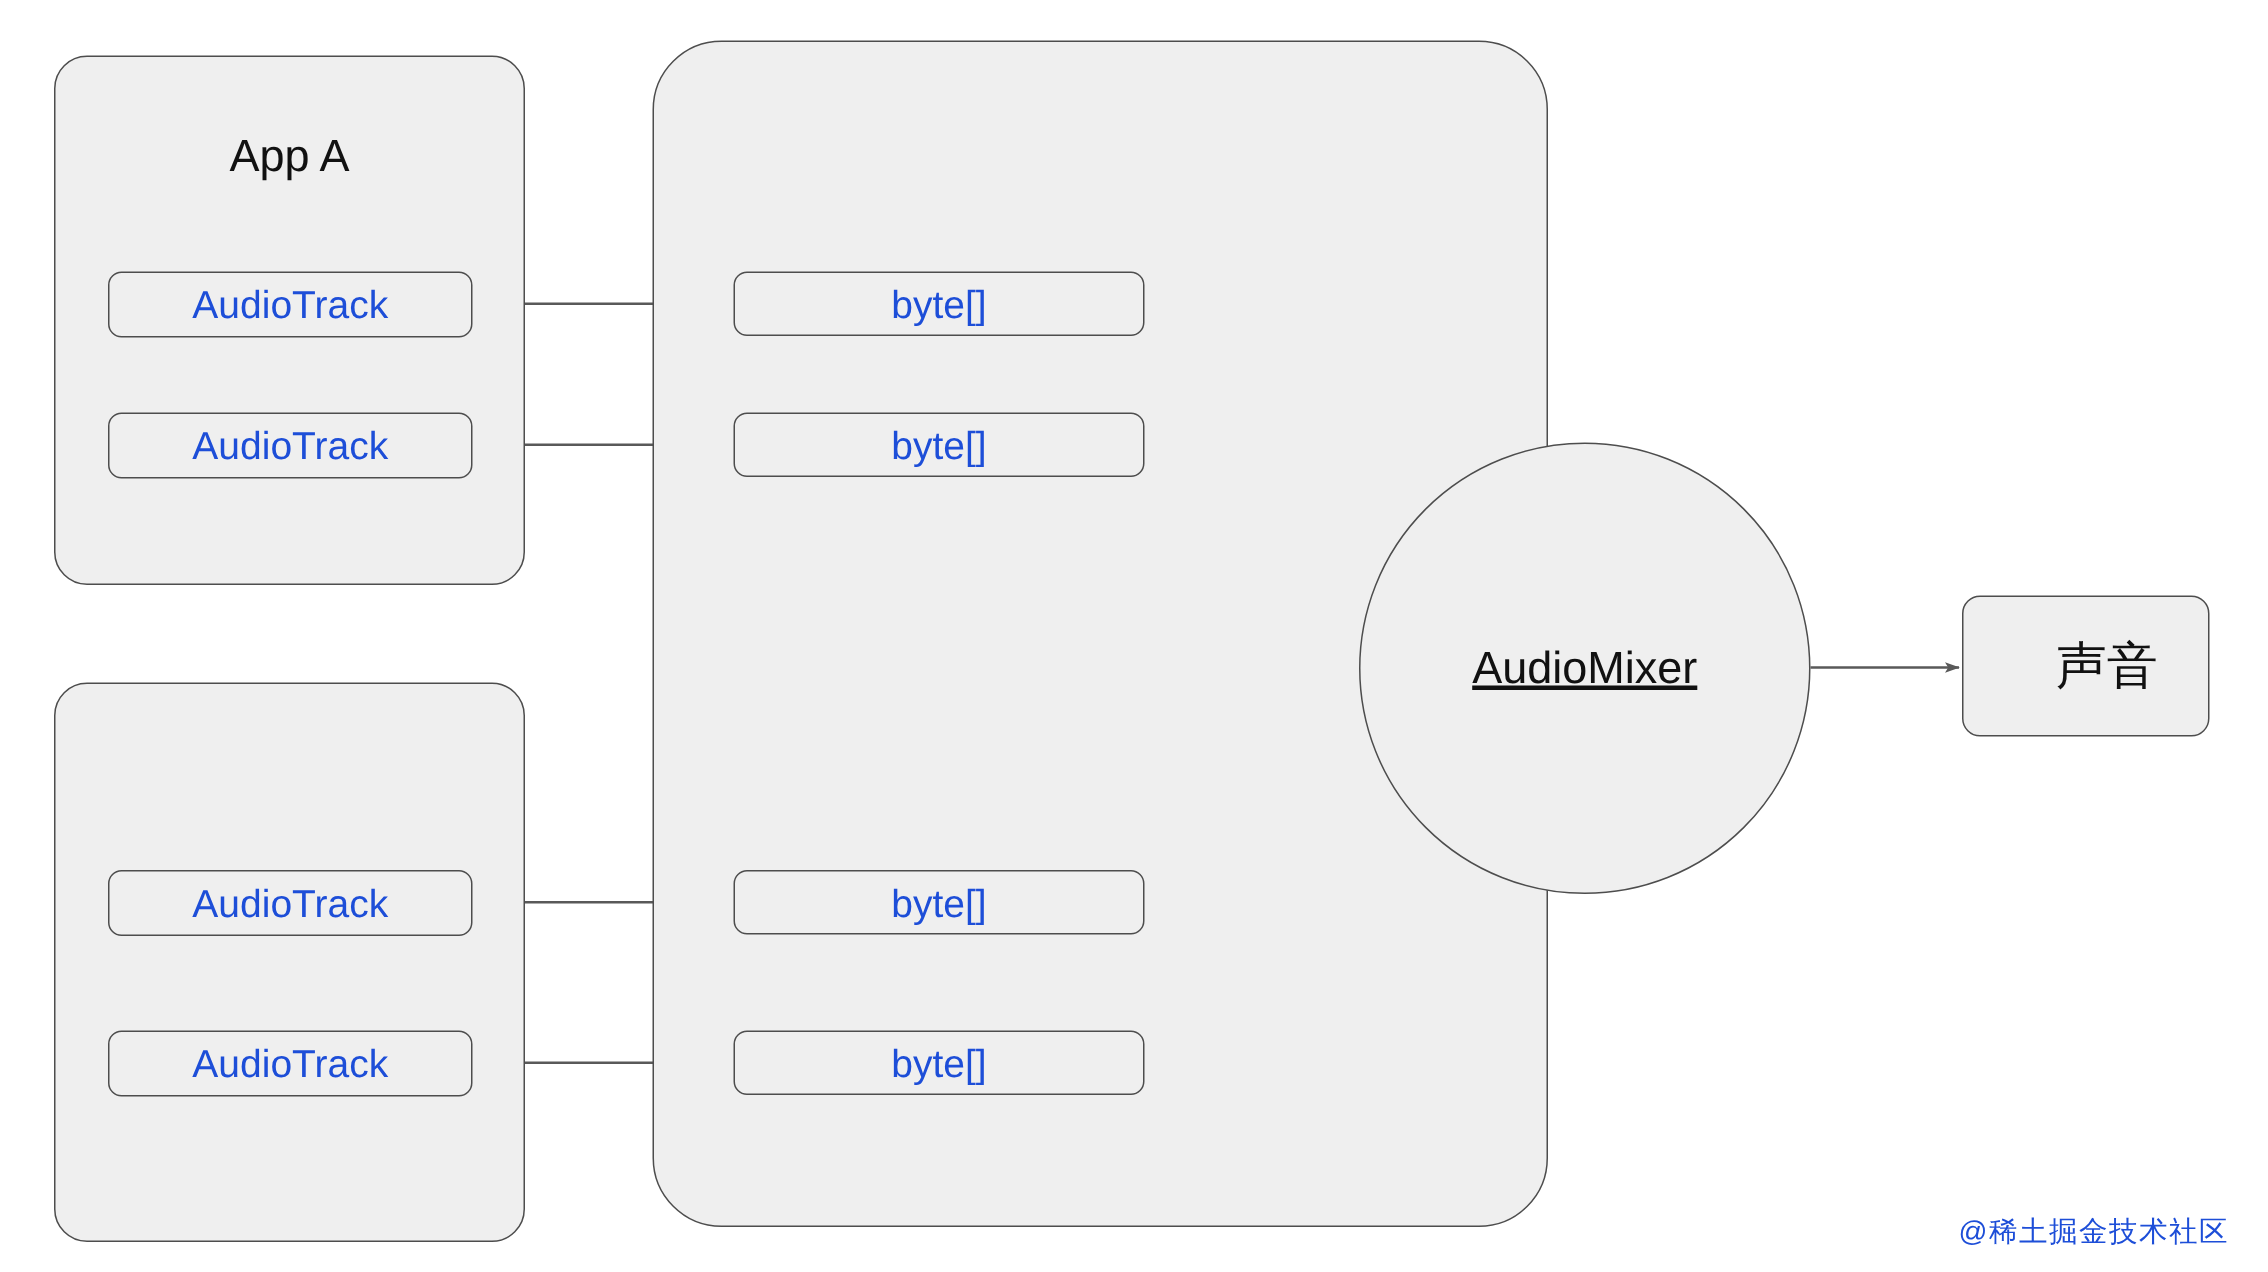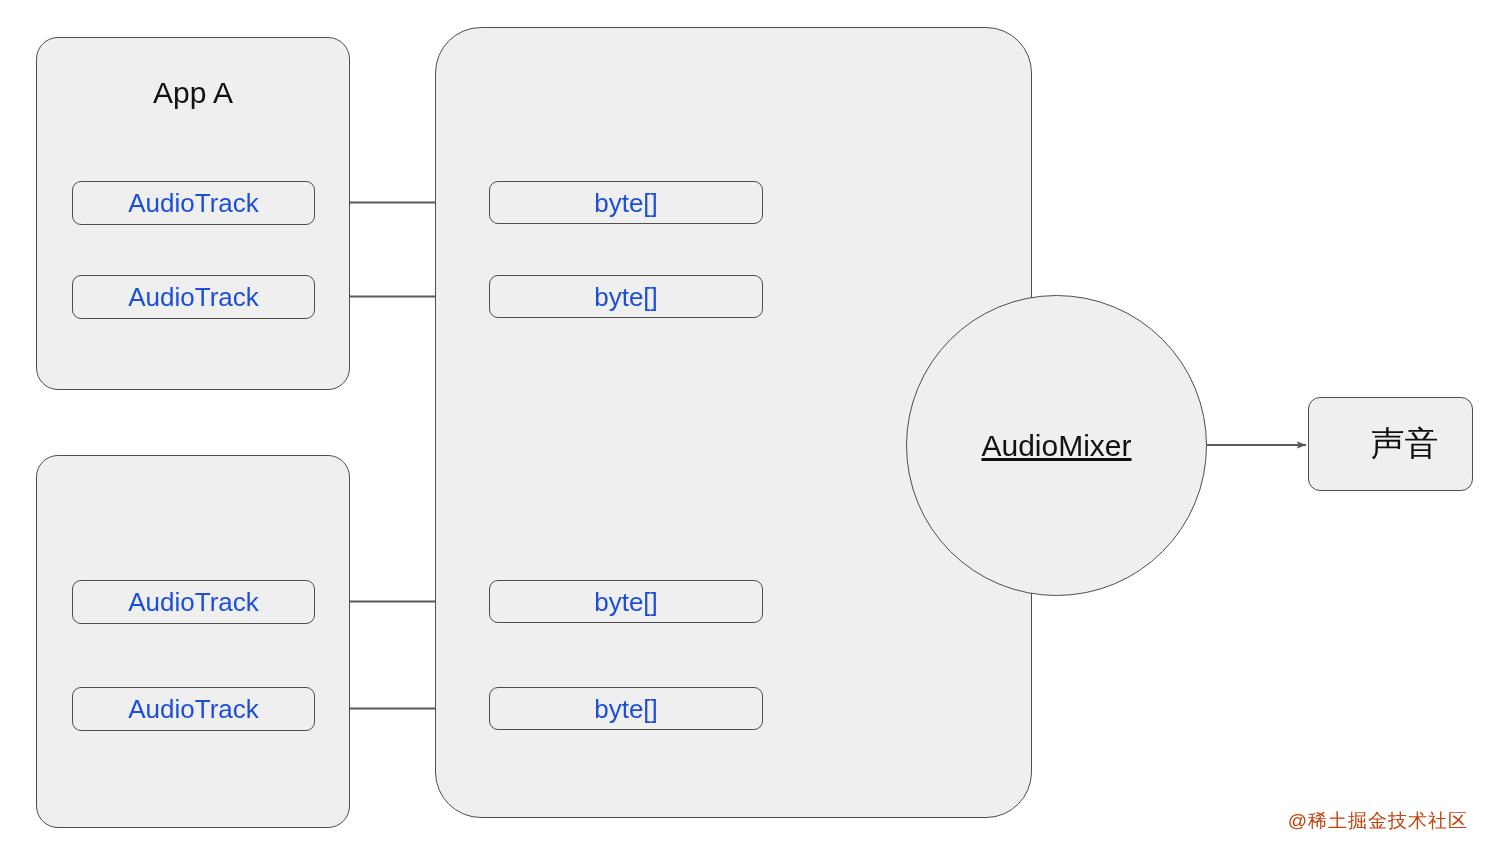--- a/index.html
+++ b/index.html
@@ -38,20 +38,21 @@
   }
   .container-title {
     position: absolute;
     left: 0;
     right: 0;
     text-align: center;
     color: #111111;
     font-size: 30px;
     line-height: 34px;
     white-space: nowrap;
+    margin-top: 12px;
   }
 
   #app-a-box { left: 36px;  top: 37px;  width: 314px; height: 353px; }
   #app-b-box { left: 36px;  top: 455px; width: 314px; height: 373px; }
   #audioflinger-box {
     left: 435px; top: 27px; width: 597px; height: 791px;
     border-radius: 46px;
   }
 
   #app-a-title { top: 76px;  left: 36px;  width: 314px; }
@@ -122,23 +123,23 @@
     justify-content: center;
     color: #111111;
     font-size: 34px;
     white-space: nowrap;
     padding-left: 28px;
   }
 
   
   #watermark {
     position: absolute;
-    right: 44px;
+    right: 26px;
     bottom: 14px;
-    color: #c2410c;
+    color: #1d4ed8;
     font-size: 19px;
     letter-spacing: 1px;
     white-space: nowrap;
   }
 </style>
 </head>
 <body>
 
 <div id="stage">
 

